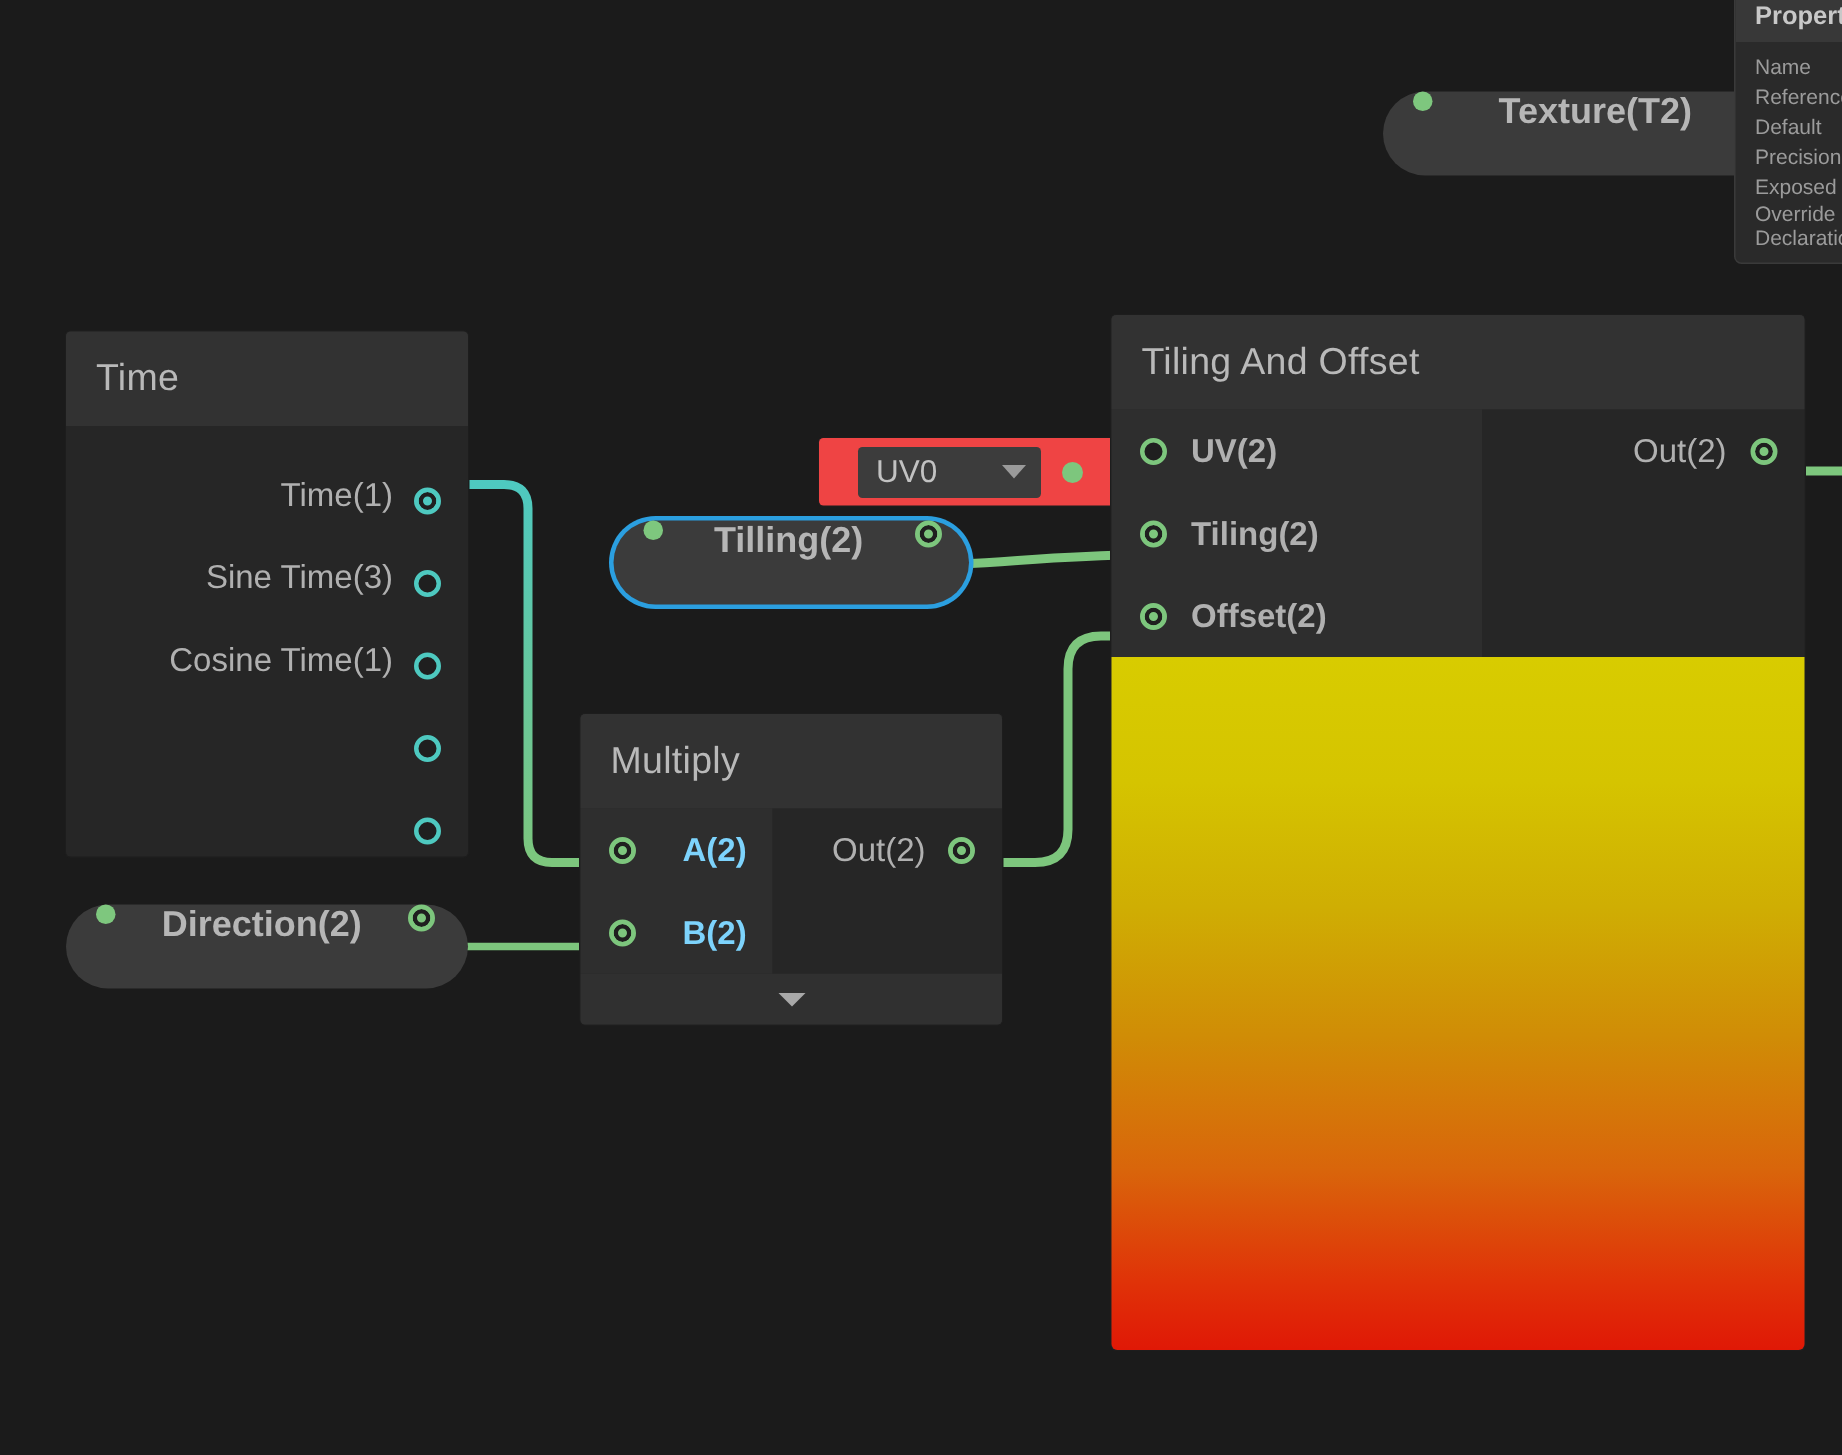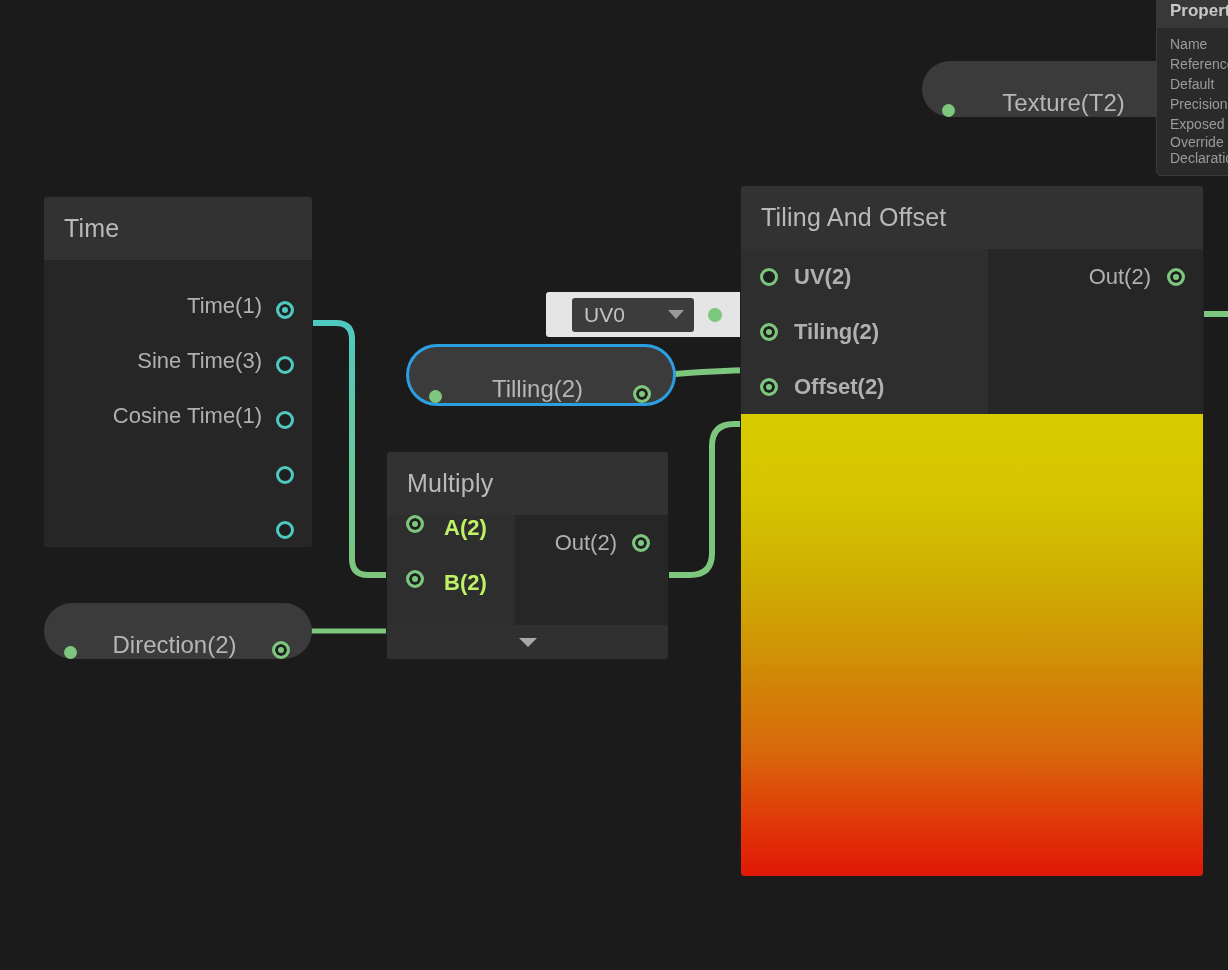--- a/index.html
+++ b/index.html
@@ -23,20 +23,21 @@
   }
   
   .wires { position: absolute; left:0; top:0; width:1228px; height:970px; pointer-events: none; }
 
   
   .node {
     position: absolute;
     background: #262626;
     border-radius: 3px;
     box-shadow: 0 0 0 1px #1d1d1d;
+    margin-top: 24px;
   }
   .node-title {
     background: #323232;
     color: #b9b9b9;
     font-size: 25px;
     padding: 17px 0 17px 20px;
     letter-spacing: .2px;
     border-radius: 3px 3px 0 0;
   }
   .node-body { position: relative; }
@@ -66,49 +67,50 @@
 
   
   #time-node { left: 44px; top: 197px; width: 268px; }
   #time-node .node-body { padding: 4px 0 8px 0; }
   #time-node .port-row { padding-right: 18px; gap: 14px; }
   #time-node .port-label { flex: 1; text-align: right; }
 
   
   .pill {
     position: absolute;
-    display: flex; align-items: flex-end;
+    display: flex; align-items: flex-start;
     background: #3b3b3b;
     border-radius: 30px;
     height: 56px;
     box-sizing: border-box;
     color: #b5b5b5;
     font-size: 24px;
     padding: 0 22px 0 20px;
     gap: 16px;
+    font-weight: bold;
   }
   .pill .dot {
     width: 13px; height: 13px; border-radius: 50%;
     background: #7ec77e; flex:0 0 auto;
   }
   .pill .pill-label { flex: 1; text-align:center; padding: 0 6px; color:#b6b6b6; }
   .pill.selected { box-shadow: 0 0 0 3px #2b9fe0; }
 
   #texture-node { left: 922px; top: 61px; width: 290px; }
-  #tilling-node { left: 409px; top: 347px; width: 264px; gap: 28px; }
+  #tilling-node { left: 409px; top: 347px; width: 237px; gap: 28px; }
   #direction-node { left: 44px; top: 603px; width: 268px; }
 
   
   #multiply-node { left: 387px; top: 452px; width: 281px; }
   .split-body { display: flex; }
   .split-left  { background: #2e2e2e; width: 128px; font-weight: bold; }
   .split-right { background: #262626; flex: 1; }
   .mul-in-row {
-    display:flex; align-items:flex-start; height:55px;
-    padding-left: 19px; gap: 20px; font-size: 22px; color:#bef264;
+    display:flex; align-items:center; height:55px;
+    padding-left: 19px; gap: 31px; font-size: 22px; color:#7dd3fc;
   }
   .mul-out-row {
     display:flex; align-items:center; justify-content:flex-end;
     height:55px; padding-right: 18px; gap: 15px; font-size:22px; color:#b0b0b0;
   }
   .node-footer {
     background: #303030;
     height: 34px;
     display:flex; align-items:center; justify-content:center;
     border-radius: 0 0 3px 3px;
@@ -141,21 +143,21 @@
       #d08c06 55%,
       #d9650b 74%,
       #e03308 90%,
       #e01806 100%);
   }
 
   
   #uv0-node {
     position:absolute; left: 546px; top: 292px;
     width: 183px; height: 45px;
-    background: #e5e5e5; border-radius: 3px;
+    background: #ef4444; border-radius: 3px;
     display:flex; align-items:center; padding: 0 0 0 26px; gap: 0;
     box-shadow: 0 0 0 1px #1d1d1d;
   }
   .dropdown {
     background: #3c3c3c;
     border-radius: 3px;
     height: 34px;
     min-width: 100px;
     display:flex; align-items:center; justify-content:space-between;
     padding: 0 10px 0 12px;

